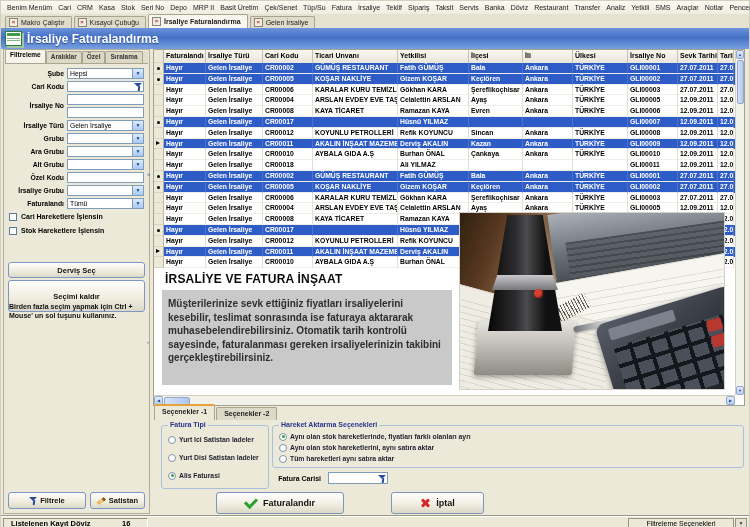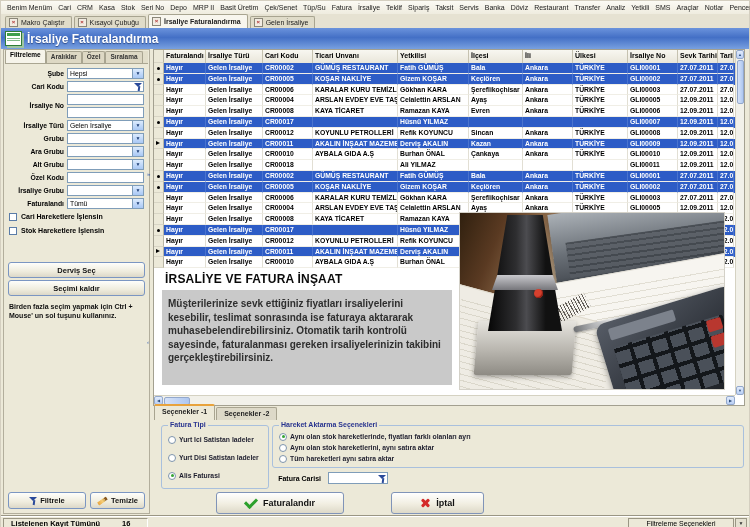--- a/index.html
+++ b/index.html
@@ -198,31 +198,31 @@
       </div>
     <div class="cbs">
         <div class="cb-box" style="top: 163px;"></div>
         <div class="cb-label" style="top: 163px;">Cari Hareketlere İşlensin</div>
         <div class="cb-box" style="top: 177px;"></div>
         <div class="cb-label" style="top: 177px;">Stok Hareketlere İşlensin</div>
       </div>
     <button class="xpbtn" style="left:4px;right:4px;top:212px;height:16px;">
         <span>Derviş Seç</span>
       </button>
-    <button class="xpbtn" style="left:4px;right:4px;top:230px;height:16px;">
+    <button class="xpbtn" style="left:4px;right:4px;top:230px;height:32px;">
         <span>Seçimi kaldır</span>
       </button>
     <div class="hint" style="top:252px;">Birden fazla seçim yapmak için Ctrl + Mouse' un sol tuşunu kullanınız.</div>
     <button class="xpbtn" style="left:4px;width:78px;bottom:4px;height:17px;">
       <span class="funnel-icon" style="position:relative;display:inline-block;"></span>
       <span>Filtrele</span>
     </button>
     <button class="xpbtn" style="left:86px;width:55px;bottom:4px;height:17px;">
       <span class="pencil-icon"></span>
-      <span>Temizle</span>
+      <span>Satistan</span>
     </button>
   </div>
 
   <div class="split-arrow" style="top:170px;">»</div>
   <div class="split-arrow" style="top:338px;">‹</div>
 
   <div class="grid-area">
     <div class="ghead">
         <div class="ggutter" style="height: 13px;"></div>
         <div class="ghcell" style="width: 42px;">Faturalandı</div>
@@ -604,19 +604,19 @@
     <span class="check-icon"></span>
     <span>Faturalandır</span>
   </button>
   <button class="big-btn" style="left:390px;width:93px;">
     <span class="x-icon"></span>
     <span>İptal</span>
   </button>
 
   <div class="statusbar">
     <div class="st-cell" style="left:2px;width:145px;"></div>
-    <span class="st-left-label">Listelenen Kayıt Tümünü</span>
+    <span class="st-left-label">Listelenen Kayıt Döviz</span>
     <span class="st-count">16</span>
     <div class="st-right">Filtreleme Seçenekleri</div>
     <div class="st-arrow">▼</div>
   </div>
 
 </div>
 
 </body></html>

